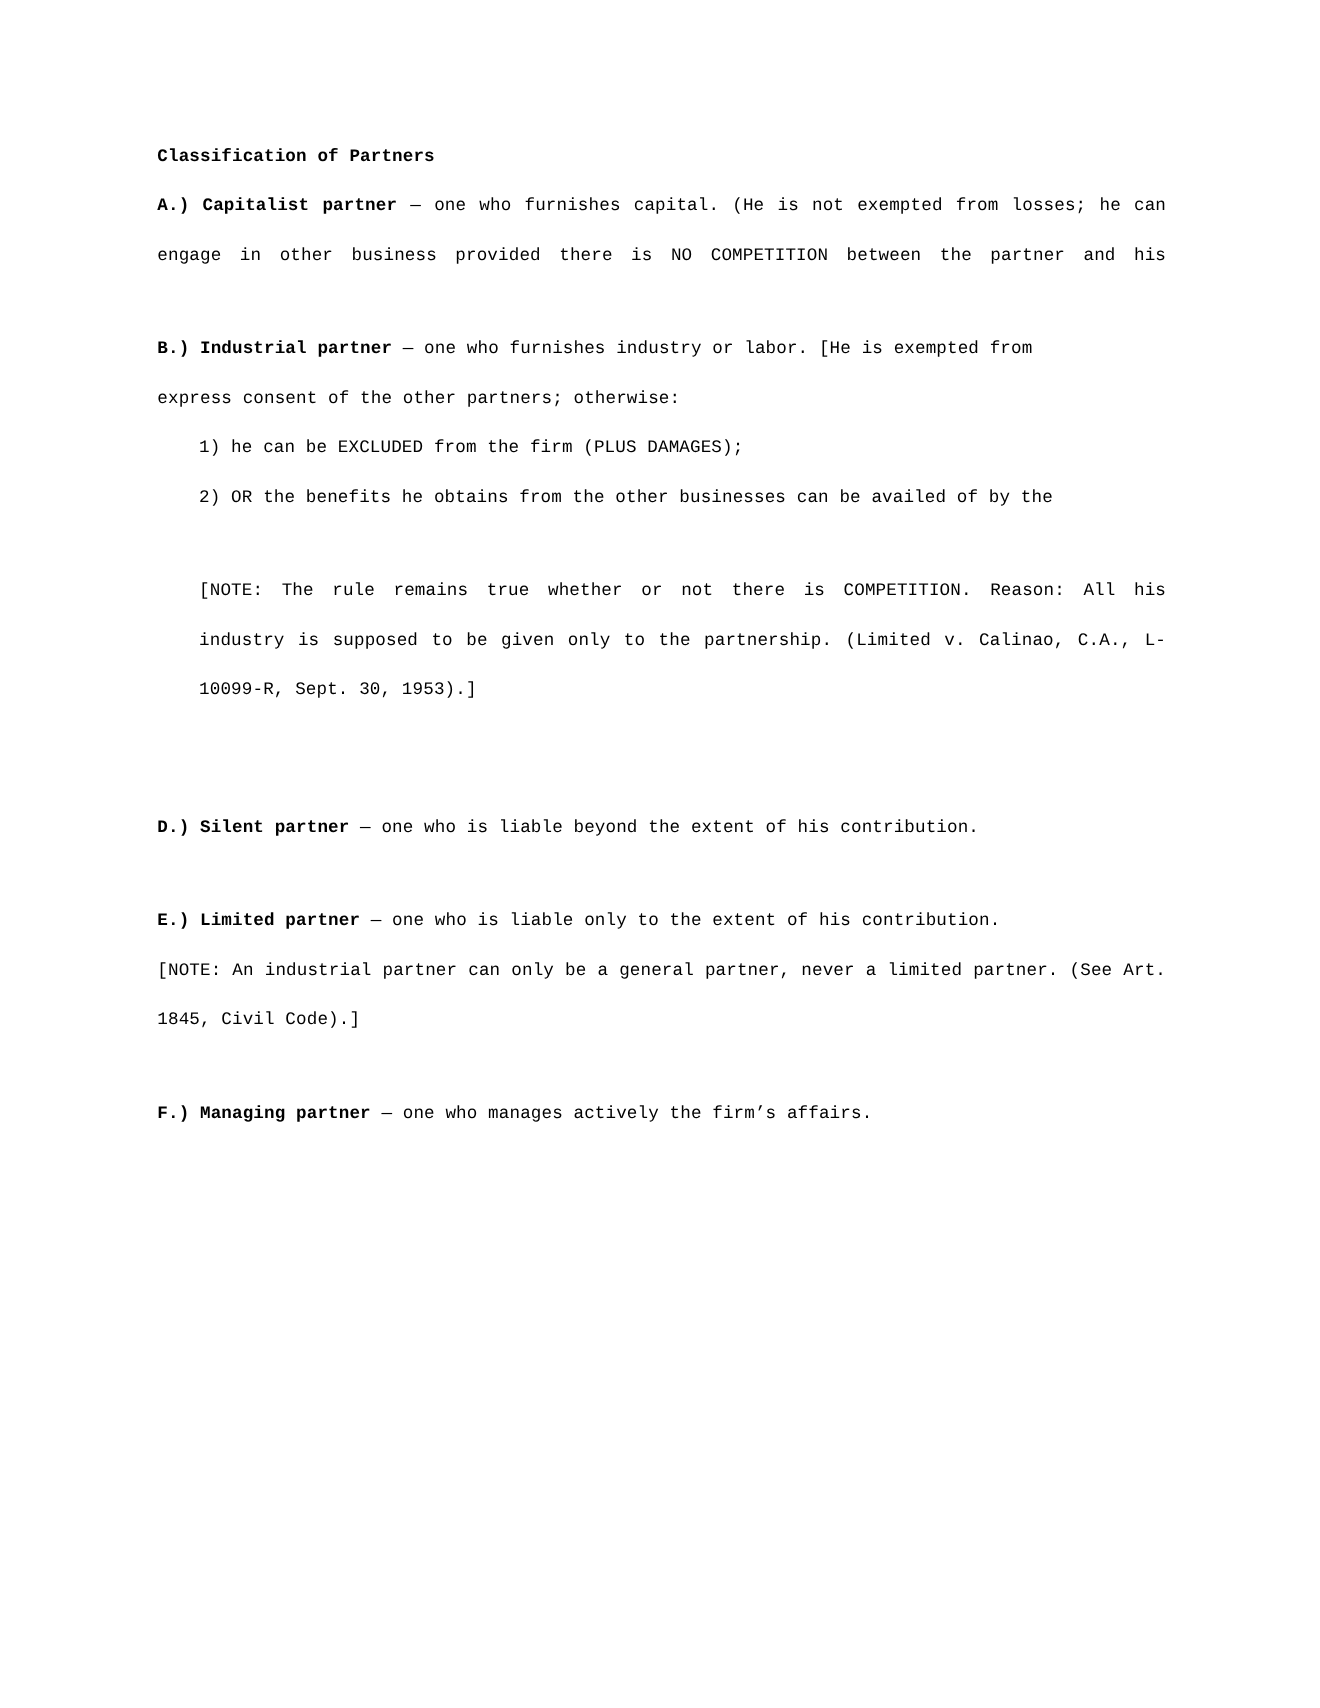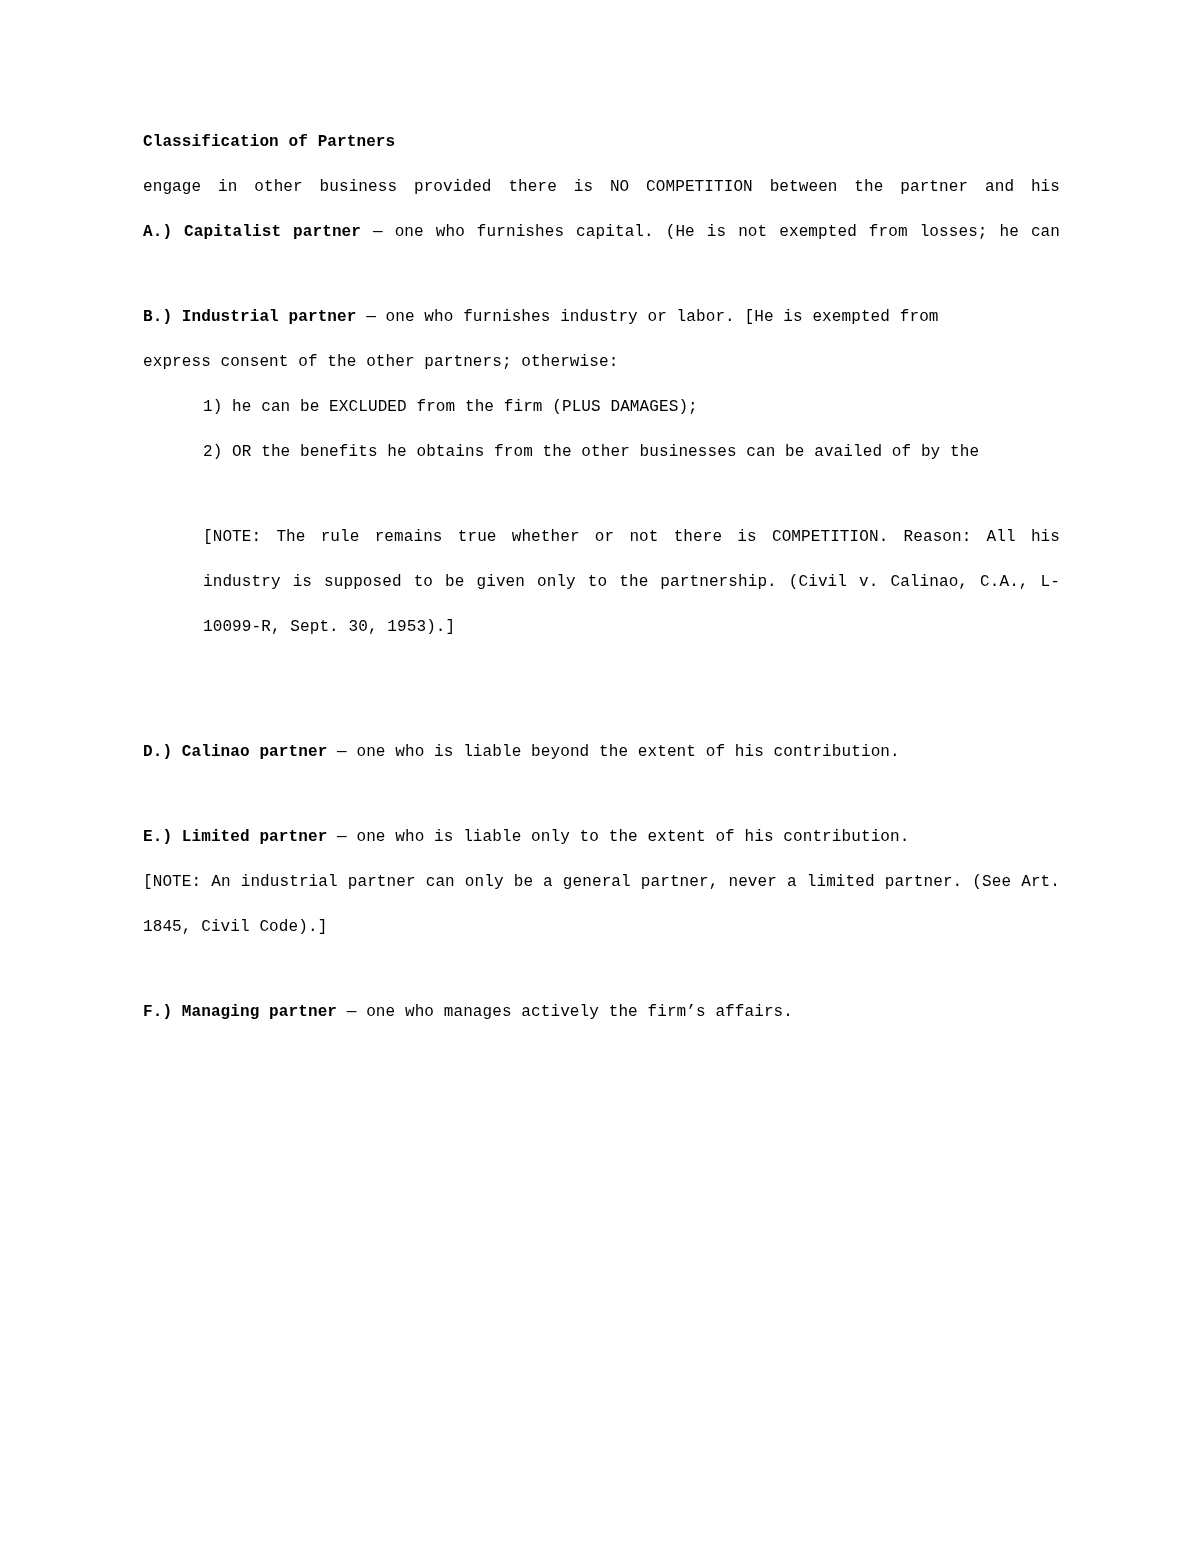--- a/index.html
+++ b/index.html
@@ -36,65 +36,65 @@
     text-align: justify;
     text-align-last: justify;
   }
   .b {
     font-weight: 700;
   }
   .title-line {
     font-weight: 700;
   }
   .indent {
-    margin-left: 60px;
+    margin-left: 38px;
   }
   .gap {
     height: 40px;
   }
 </style>
 </head>
 <body>
 
 <div class="page">
   <div class="content">
 
     <div class="line title-line">Classification of Partners</div>
 
     <div>
+      <div class="line jl"><span class="b">A.) Capitalist partner</span> <span>— one who furnishes capital. (He is not exempted from losses; he can</span></div>
       <div class="line jl">engage in other business provided there is NO COMPETITION between the partner and his</div>
-      <div class="line jl"><span class="b">A.) Capitalist partner</span> <span>— one who furnishes capital. (He is not exempted from losses; he can</span></div>
     </div>
 
     <div class="gap"></div>
 
     <div>
       <div class="line nw"><span class="b">B.) Industrial partner</span> <span>— one who furnishes industry or labor. [He is exempted from</span></div>
       <div class="line nw">express consent of the other partners; otherwise:</div>
       <div class="indent">
         <div class="line nw">1) he can be EXCLUDED from the firm (PLUS DAMAGES);</div>
         <div class="line nw">2) OR the benefits he obtains from the other businesses can be availed of by the</div>
       </div>
 
       <div class="gap"></div>
 
       <div class="indent">
         <div class="line jl">[NOTE: The rule remains true whether or not there is COMPETITION. Reason: All his</div>
-        <div class="line jl">industry is supposed to be given only to the partnership. (Civil v. Calinao, C.A., L-</div>
+        <div class="line jl">industry is supposed to be given only to the partnership. (Limited v. Calinao, C.A., L-</div>
         <div class="line nw">10099-R, Sept. 30, 1953).]</div>
       </div>
     </div>
 
     <div class="gap"></div>
 
 
     <div class="gap"></div>
 
     <div>
-      <div class="line nw"><span class="b">D.) Calinao partner</span> <span>— one who is liable beyond the extent of his contribution.</span></div>
+      <div class="line nw"><span class="b">D.) Silent partner</span> <span>— one who is liable beyond the extent of his contribution.</span></div>
     </div>
 
     <div class="gap"></div>
 
     <div>
       <div class="line nw"><span class="b">E.) Limited partner</span> <span>— one who is liable only to the extent of his contribution.</span></div>
       <div>
         <div class="line jl">[NOTE: An industrial partner can only be a general partner, never a limited partner. (See Art.</div>
         <div class="line nw">1845, Civil Code).]</div>
       </div>

